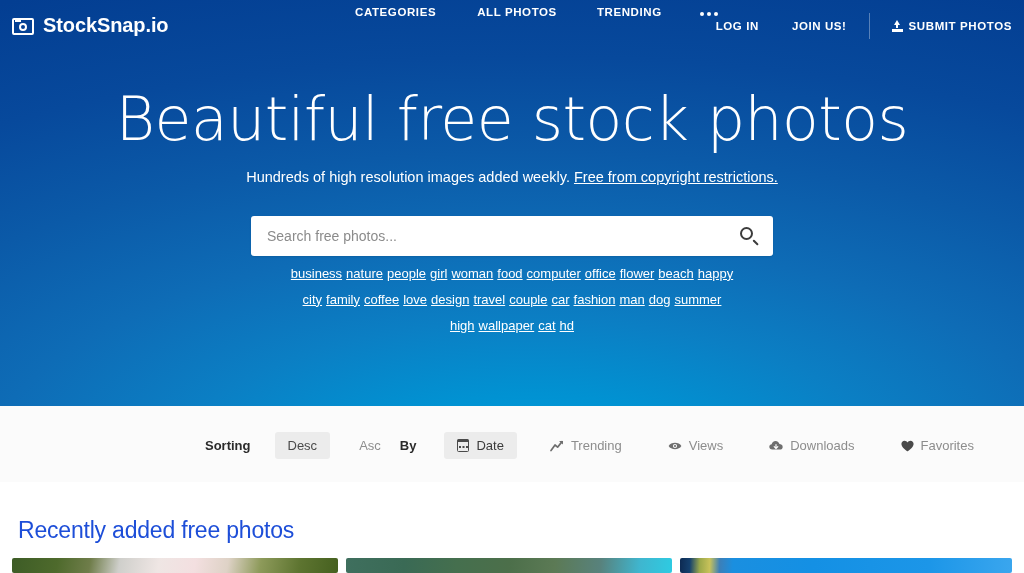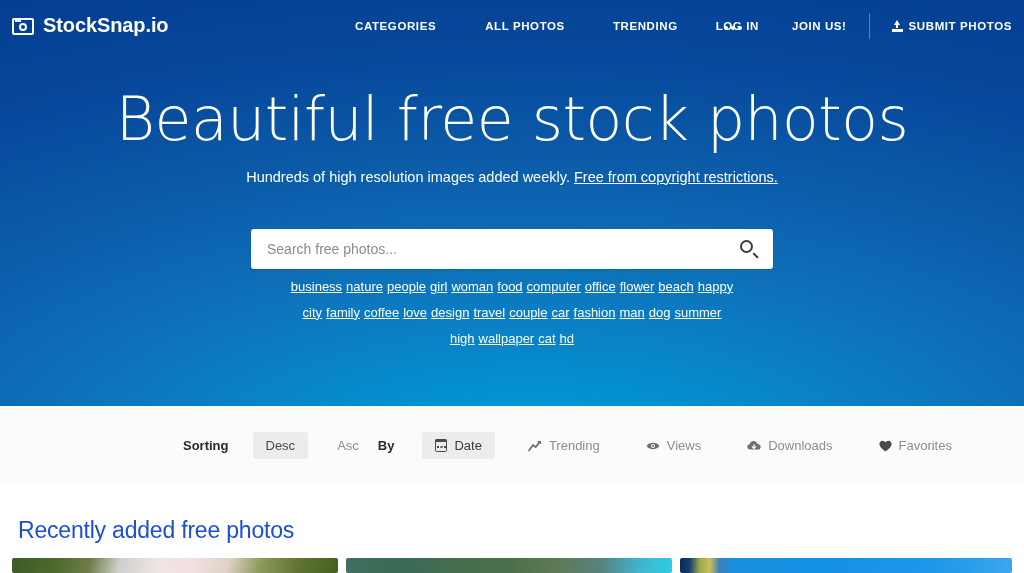--- a/index.html
+++ b/index.html
@@ -77,26 +77,25 @@
   .brand-text {
     color: #ffffff;
     font-size: 20px;
     font-weight: bold;
     letter-spacing: -0.1px;
     white-space: nowrap;
   }
 
   .nav-center {
     display: flex;
-    align-items: center;
     position: absolute;
     left: 355px;
     top: 0;
     height: 51px;
-    gap: 16px;
+    gap: 8px;
   }
   .nav-link {
     color: #ffffff;
     font-size: 11.5px;
     font-weight: bold;
     letter-spacing: 0.6px;
     text-decoration: none;
     white-space: nowrap;
     padding: 6px 0;
   }
@@ -182,21 +181,21 @@
     color: #ffffff;
     font-size: 14.5px;
     font-weight: 400;
   }
   .hero-sub a {
     color: #ffffff;
     text-decoration: underline;
   }
 
   .search-wrap {
-    margin: 44px auto 0;
+    margin: 31px auto 0;
     width: 522px;
     height: 40px;
     background: #ffffff;
     border-radius: 3px;
     display: flex;
     align-items: center;
     position: relative;
     box-shadow: 0 1px 2px rgba(0,0,0,0.10);
   }
   .search-input {
@@ -267,20 +266,21 @@
   
   .sortbar {
     position: absolute;
     top: 406px; left: 0;
     width: 1024px;
     height: 80px;
     background: #fbfbfb;
     border-bottom: 1px solid #ececec;
     display: flex;
     align-items: center;
+    padding-left: 22px;
   }
   .sort-inner {
     display: flex;
     align-items: center;
     margin-left: 183px;
   }
   .sort-label {
     font-size: 13px;
     font-weight: bold;
     color: #2b2b2b;

